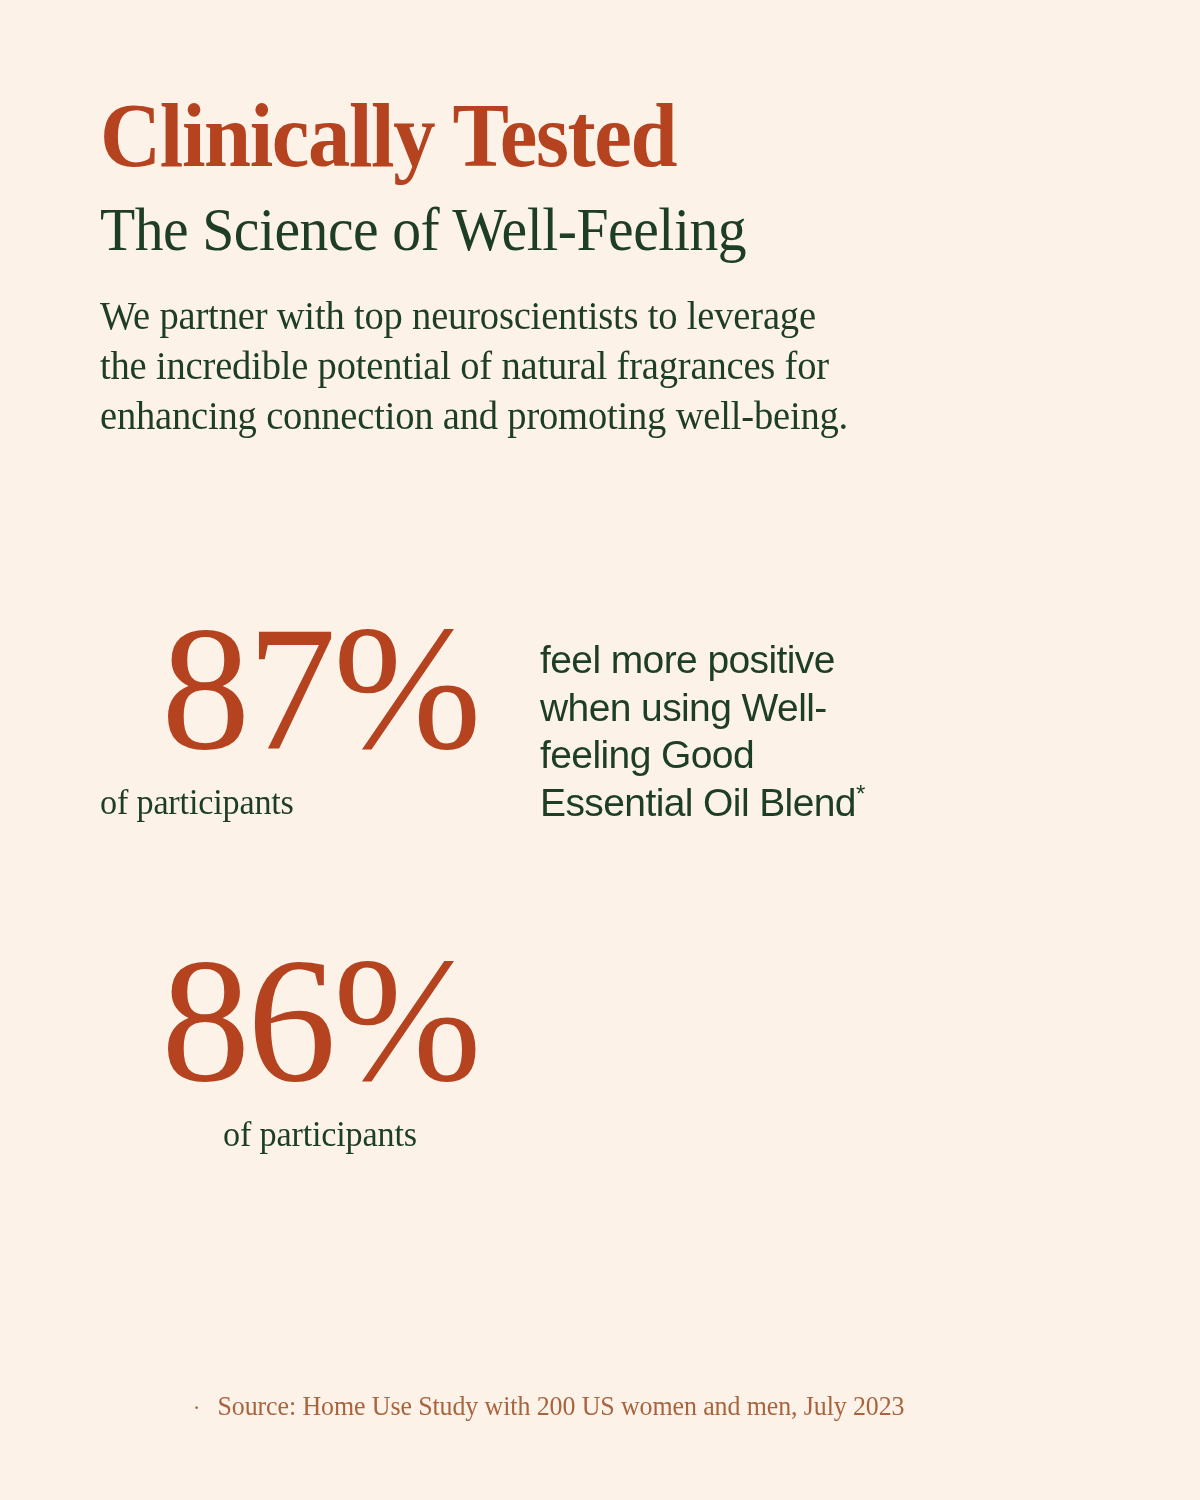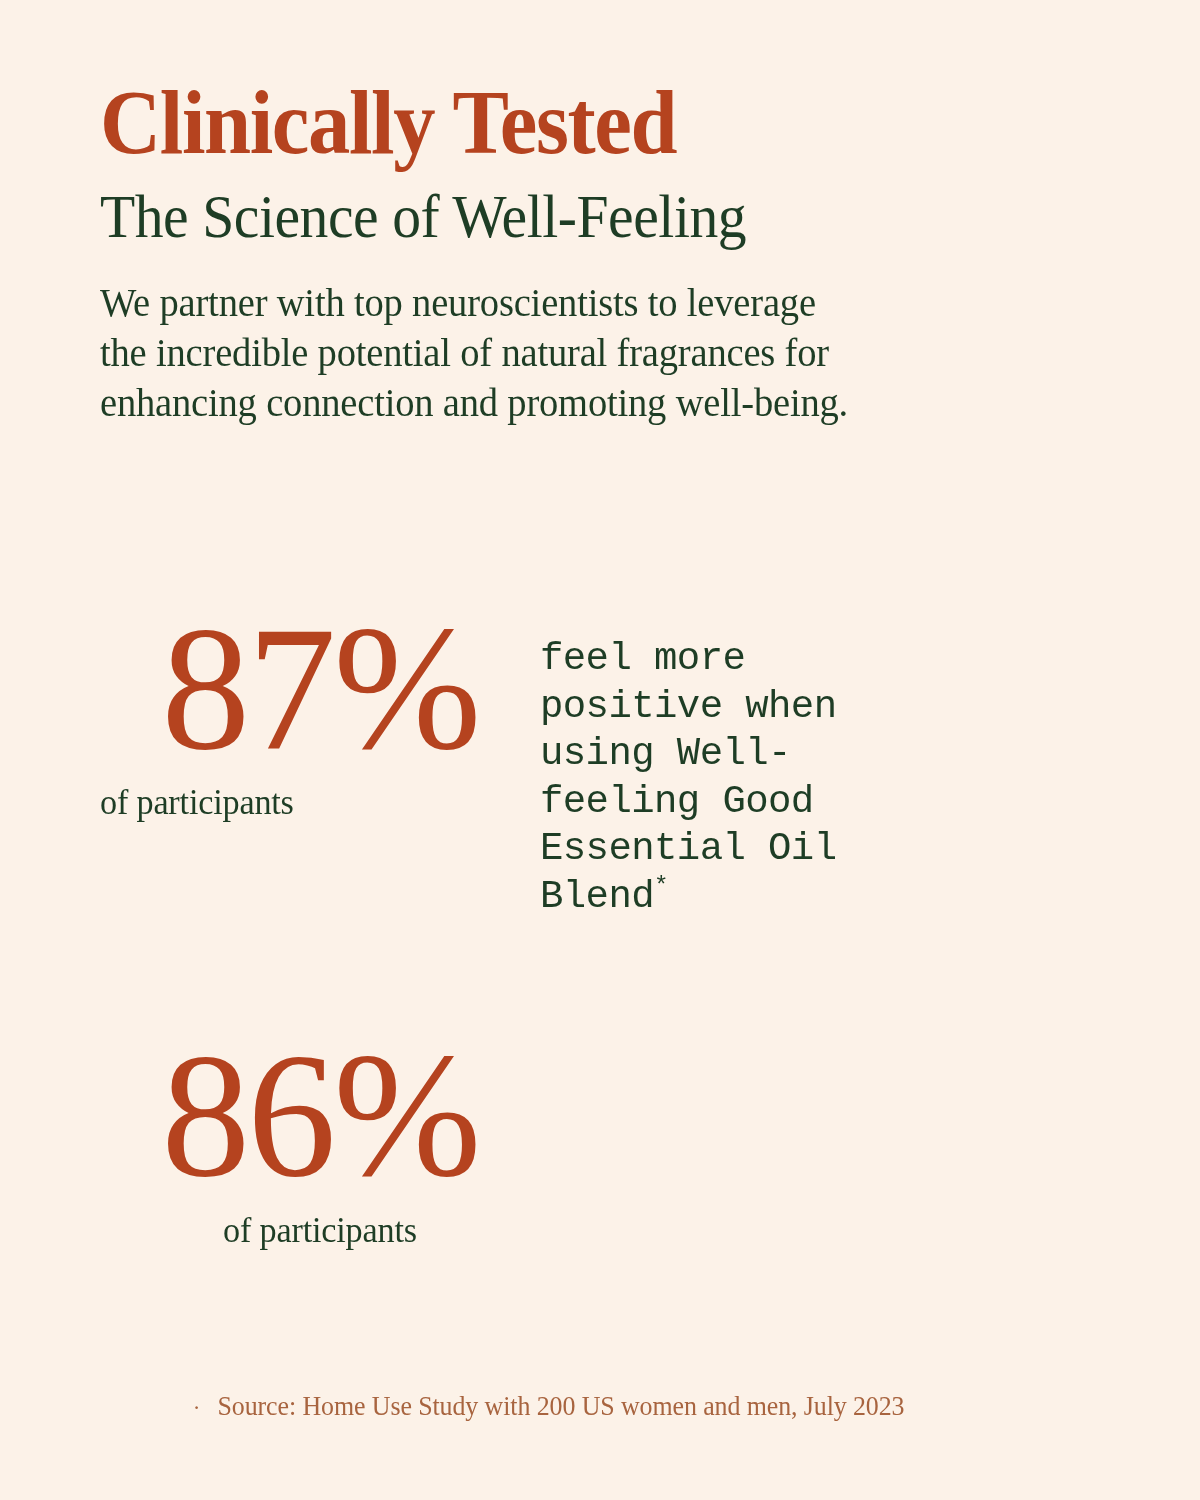--- a/index.html
+++ b/index.html
@@ -13,21 +13,21 @@
     font-family: "Liberation Sans", sans-serif;
     overflow: hidden;
     position: relative;
   }
 
   .page {
     position: relative;
     width: 1004px;
     height: 1500px;
     box-sizing: border-box;
-    padding: 0 100px;
+    padding: 13px 100px;
   }
 
   
   .header {
     padding-top: 78px;
   }
 
   .headline {
     font-family: "Liberation Serif", "DejaVu Serif", serif;
     font-weight: 700;
@@ -120,21 +120,21 @@
     transform: scaleX(0.95);
     transform-origin: left center;
   }
 
   .stat-row.indent-label .stat-caption {
     align-self: center;
     transform-origin: center;
   }
 
   .stat-desc {
-    font-family: Liberation Mono, monospace;
+    font-family: Liberation Sans, sans-serif;
     font-weight: 400;
     font-size: 39px;
     line-height: 1.22;
     letter-spacing: -0.6px;
     color: #1e3d25;
     padding-top: 24px;
     max-width: 540px;
   }
 
   .stat-desc sup {

